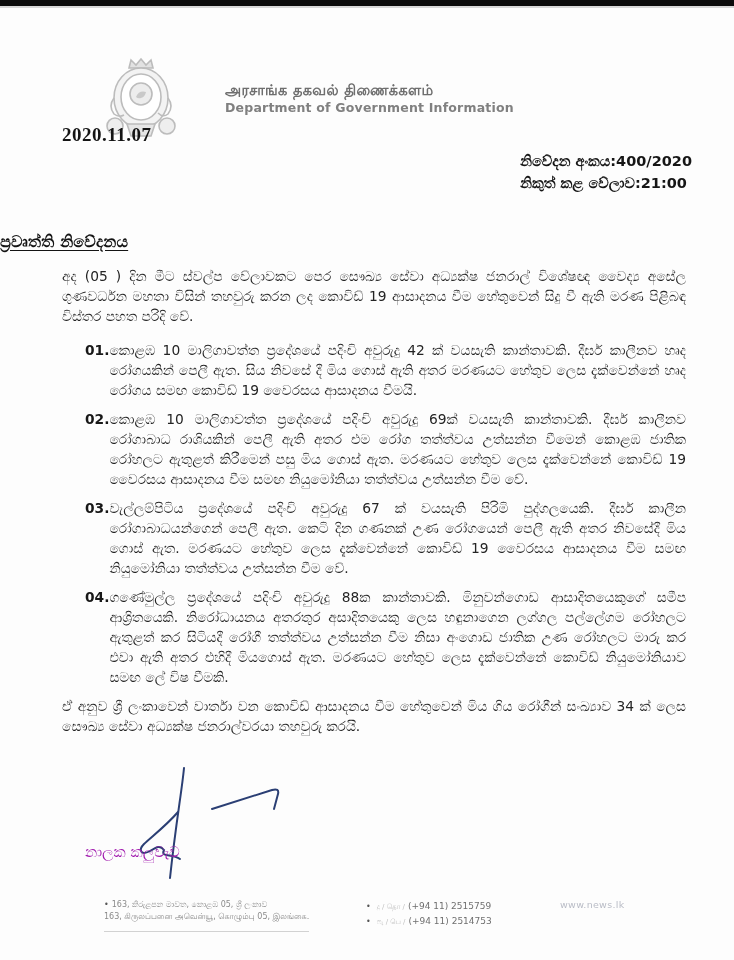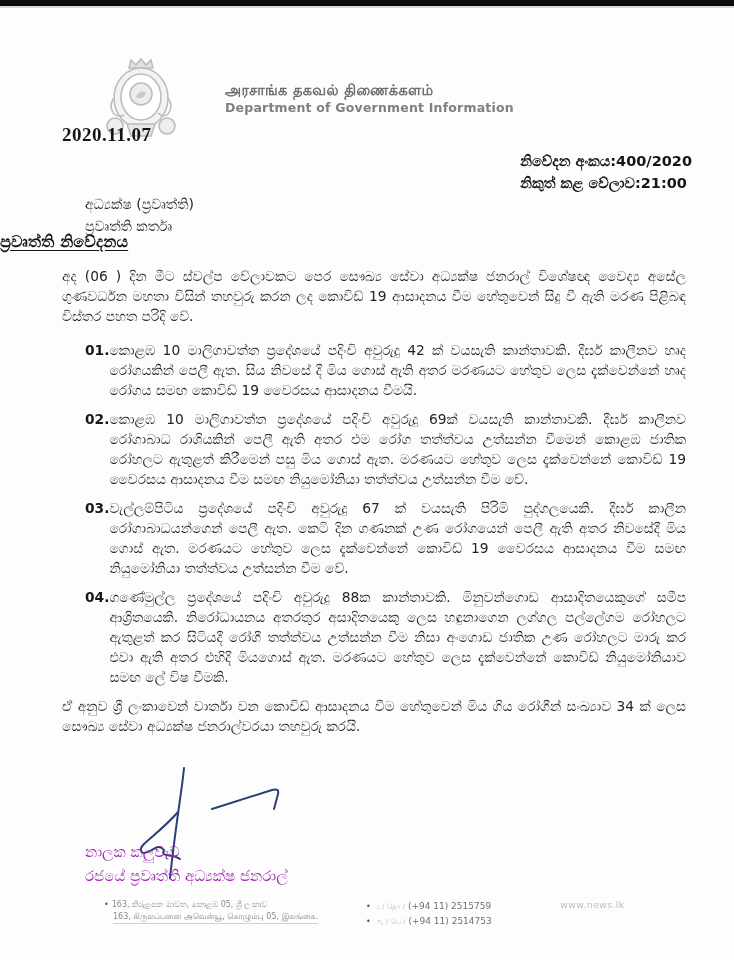--- a/index.html
+++ b/index.html
@@ -58,21 +58,21 @@
     position:absolute;top:840px;left:85px;
     font-size:15px;font-weight:normal;line-height:1.6;color:#a21caf;
   }
   
   .footer{
     position:absolute;top:899px;left:0;width:734px;
     font-size:8px;color:#8a8a8a;
   }
   .footer .col-address{position:absolute;left:104px;top:0;line-height:1.5;}
   .footer .bullet{color:#555;margin-right:3px;font-size:8px;}
-  .footer .addr2{margin-left:9px;border-bottom:1px solid #d2d2d2;padding-bottom:0;}
+  .footer .addr2{border-bottom:1px solid #d2d2d2;padding-bottom:8px;}
   .footer .col-phones{position:absolute;left:366px;top:0;line-height:1.6;}
   .footer .phone-label{color:#c0c0c0;font-size:7px;margin:0 3px;}
   .footer .phone-num{color:#6f6f6f;font-size:9px;}
   .footer .col-web{position:absolute;left:560px;top:0;color:#b9bcc6;font-size:9.5px;letter-spacing:.3px;}
 </style>
 </head>
 <body>
 
 <div class="page">
 
@@ -105,31 +105,27 @@
     </div>
   </div>
 
   <div class="date">2020.11.07</div>
 
   <div class="release-block">
     <div>නිවේදන අංකය:400/2020</div>
     <div>නිකුත් කළ වේලාව:21:00</div>
   </div>
 
-  <div class="addressee">
-    <div>අධ්‍යක්ෂ (ප්‍රවෘත්ති)</div>
-    <div>ප්‍රවෘත්ති කර්තෘ</div>
-  </div>
 
   <div class="doc-title">
     <span>ප්‍රවෘත්ති නිවේදනය</span>
   </div>
 
   <div class="bodytext">
-    <p class="para">අද (06 ) දින මීට ස්වල්ප වේලාවකට පෙර සෞඛ්‍ය සේවා අධ්‍යක්ෂ ජනරාල් විශේෂඥ වෛද්‍ය අසේල ගුණවර්ධන මහතා විසින් තහවුරු කරන ලද කොවිඩ් 19 ආසාදනය වීම හේතුවෙන් සිදු වී ඇති මරණ පිළිබඳ විස්තර පහත පරිදි වේ.</p>
+    <p class="para">අද (05 ) දින මීට ස්වල්ප වේලාවකට පෙර සෞඛ්‍ය සේවා අධ්‍යක්ෂ ජනරාල් විශේෂඥ වෛද්‍ය අසේල ගුණවර්ධන මහතා විසින් තහවුරු කරන ලද කොවිඩ් 19 ආසාදනය වීම හේතුවෙන් සිදු වී ඇති මරණ පිළිබඳ විස්තර පහත පරිදි වේ.</p>
 
     <div class="item">
       <div class="item-no">01.</div>
       <div class="item-text">කොළඹ 10 මාලිගාවත්ත ප්‍රදේශයේ පදිංචි අවුරුදු 42 ක් වයසැති කාන්තාවකි. දීර්ඝ කාලීනව හෘද රෝගයකින් පෙලී ඇත. සිය නිවසේ දී මිය ගොස් ඇති අතර මරණයට හේතුව ලෙස දැක්වෙන්නේ හෘද රෝගය සමඟ කොවිඩ් 19 වෛරසය ආසාදනය වීමයි.</div>
     </div>
     <div class="item">
       <div class="item-no">02.</div>
       <div class="item-text">කොළඹ 10 මාලිගාවත්ත ප්‍රදේශයේ පදිංචි අවුරුදු 69ක් වයසැති කාන්තාවකි. දීර්ඝ කාලීනව රෝගාබාධ රාශියකින් පෙලී ඇති අතර එම රෝග තත්ත්වය උත්සන්න වීමෙන් කොළඹ ජාතික රෝහලට ඇතුළත් කිරීමෙන් පසු මිය ගොස් ඇත. මරණයට හේතුව ලෙස දැක්වෙන්නේ කොවිඩ් 19 වෛරසය ආසාදනය වීම සමඟ නියුමෝනියා තත්ත්වය උත්සන්න වීම වේ.</div>
     </div>
     <div class="item">
@@ -147,21 +143,20 @@
   <svg class="sig-svg" viewBox="0 0 210 125">
     <g fill="none" stroke="#2b3f74" stroke-width="2" stroke-linecap="round">
       <path d="M84 8 C82 30 76 62 70 118"></path>
       <path d="M78 52 C66 66 50 78 44 84 C38 90 41 96 50 91 C57 87 60 85 64 90 C60 98 72 93 80 99"></path>
       <path d="M112 49 L172 30 C177 28.5 179 30 178 34 L174 49"></path>
     </g>
   </svg>
 
   <div class="signatory">
     <div>නාලක කලුවැව</div>
-    <div>රජයේ ප්‍රවෘත්ති අධ්‍යක්ෂ ජනරාල්</div>
   </div>
 
   <div class="footer">
     <div class="col-address">
       <div><span class="bullet">•</span><span>163, කිරුළපන මාවත, කොළඹ 05, ශ්‍රී ලංකාව</span></div>
       <div class="addr2">163, கிருலப்பனை அவென்யூ, கொழும்பு 05, இலங்கை.</div>
     </div>
     <div class="col-phones">
       <div><span class="bullet">•</span><span class="phone-label">දු / தொ /</span><span class="phone-num">(+94 11) 2515759</span></div>
       <div><span class="bullet">•</span><span class="phone-label">ෆැ / பெ /</span><span class="phone-num">(+94 11) 2514753</span></div>

